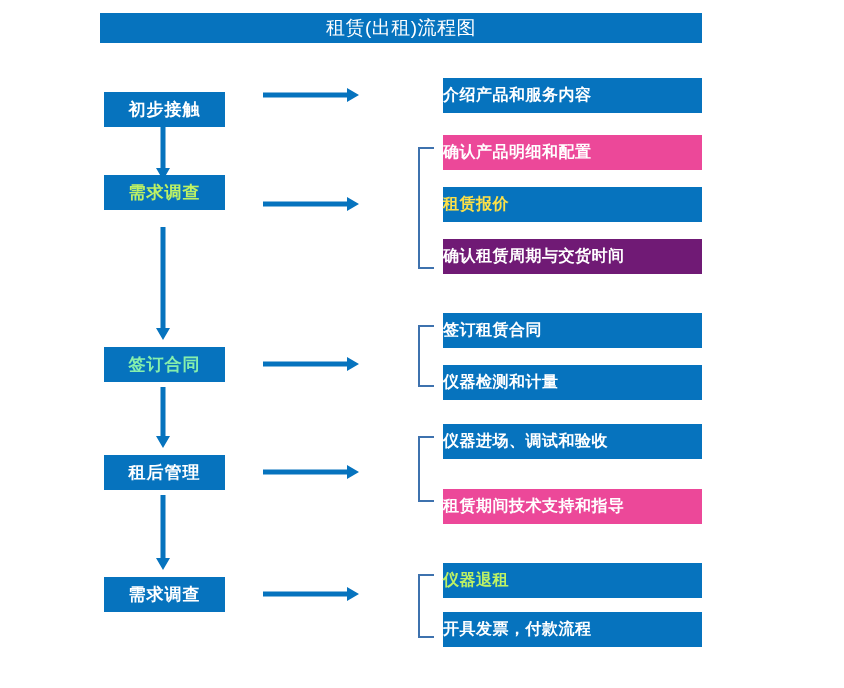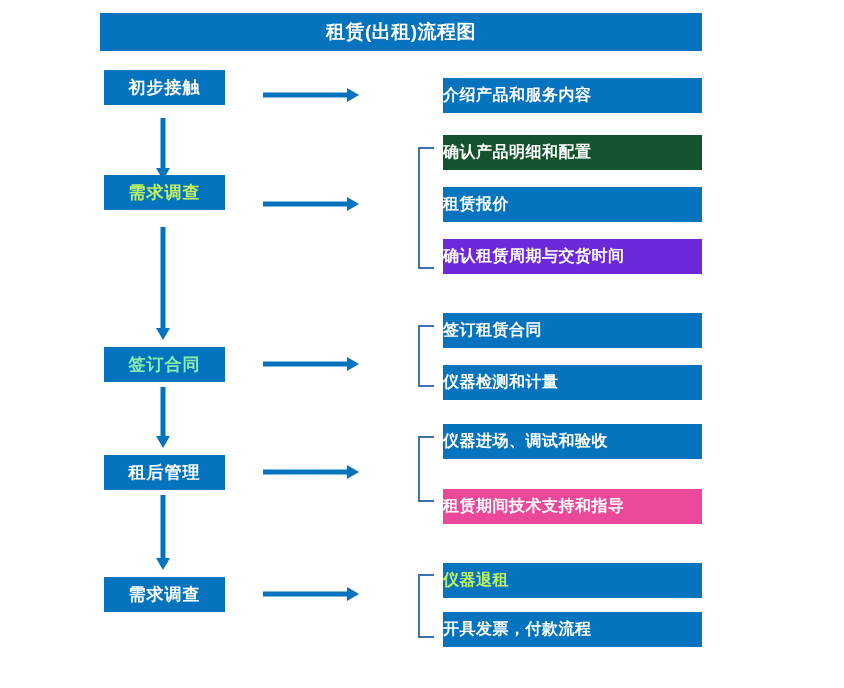--- a/index.html
+++ b/index.html
@@ -17,25 +17,25 @@
     position: relative;
     width: 844px;
     height: 688px;
     background: #ffffff;
   }
   .title-bar {
     position: absolute;
     left: 100px;
     top: 13px;
     width: 602px;
-    height: 38px;
+    height: 30px;
     background: #0673BE;
     color: #ffffff;
     font-size: 19px;
-    font-weight: bold;
+    font-weight: normal;
     display: flex;
     align-items: center;
     justify-content: center;
     letter-spacing: 0.5px;
   }
   .stage-box {
     position: absolute;
     left: 104px;
     width: 121px;
     height: 35px;
@@ -85,31 +85,31 @@
   }
 </style>
 </head>
 <body>
 
 <div id="canvas">
 
   <div class="title-bar">租赁(出租)流程图</div>
 
   <div id="stages-layer">
-      <div class="stage-box" style="top: 70px; background: rgb(6, 115, 190); color: rgb(255, 255, 255);">初步接触</div>
+      <div class="stage-box" style="top: 92px; background: rgb(6, 115, 190); color: rgb(255, 255, 255);">初步接触</div>
       <div class="stage-box" style="top: 175px; background: rgb(6, 115, 190); color: #bef264;">需求调查</div>
       <div class="stage-box" style="top: 347px; background: rgb(6, 115, 190); color: #86efac;">签订合同</div>
       <div class="stage-box" style="top: 455px; background: rgb(6, 115, 190); color: rgb(255, 255, 255);">租后管理</div>
       <div class="stage-box" style="top: 577px; background: rgb(6, 115, 190); color: rgb(255, 255, 255);">需求调查</div>
     </div>
   <div id="details-layer">
       <div class="detail-box" style="top: 78px; background: rgb(6, 115, 190); color: rgb(255, 255, 255);">介绍产品和服务内容</div>
-      <div class="detail-box" style="top: 135px; background: #14532d; color: rgb(255, 255, 255);">确认产品明细和配置</div>
-      <div class="detail-box" style="top: 187px; background: rgb(6, 115, 190); color: #ffffff;">租赁报价</div>
-      <div class="detail-box" style="top: 239px; background: #6d28d9; color: rgb(255, 255, 255);">确认租赁周期与交货时间</div>
+      <div class="detail-box" style="top: 135px; background: #ec4899; color: rgb(255, 255, 255);">确认产品明细和配置</div>
+      <div class="detail-box" style="top: 187px; background: rgb(6, 115, 190); color: #fde047;">租赁报价</div>
+      <div class="detail-box" style="top: 239px; background: #701a75; color: rgb(255, 255, 255);">确认租赁周期与交货时间</div>
       <div class="detail-box" style="top: 313px; background: rgb(6, 115, 190); color: rgb(255, 255, 255);">签订租赁合同</div>
       <div class="detail-box" style="top: 365px; background: rgb(6, 115, 190); color: rgb(255, 255, 255);">仪器检测和计量</div>
       <div class="detail-box" style="top: 424px; background: rgb(6, 115, 190); color: rgb(255, 255, 255);">仪器进场、调试和验收</div>
       <div class="detail-box" style="top: 489px; background: #ec4899; color: rgb(255, 255, 255);">租赁期间技术支持和指导</div>
       <div class="detail-box" style="top: 563px; background: rgb(6, 115, 190); color: #bef264;">仪器退租</div>
       <div class="detail-box" style="top: 612px; background: rgb(6, 115, 190); color: rgb(255, 255, 255);">开具发票，付款流程</div>
     </div>
   <div id="arrows-h-layer">
       <div class="arrow-h" style="top: 88px;"><svg width="96" height="14" viewBox="0 0 96 14">
           <path d="M0 4.5 L84 4.5 L84 0 L96 7 L84 14 L84 9.5 L0 9.5 Z" fill="#0673BE"></path>

